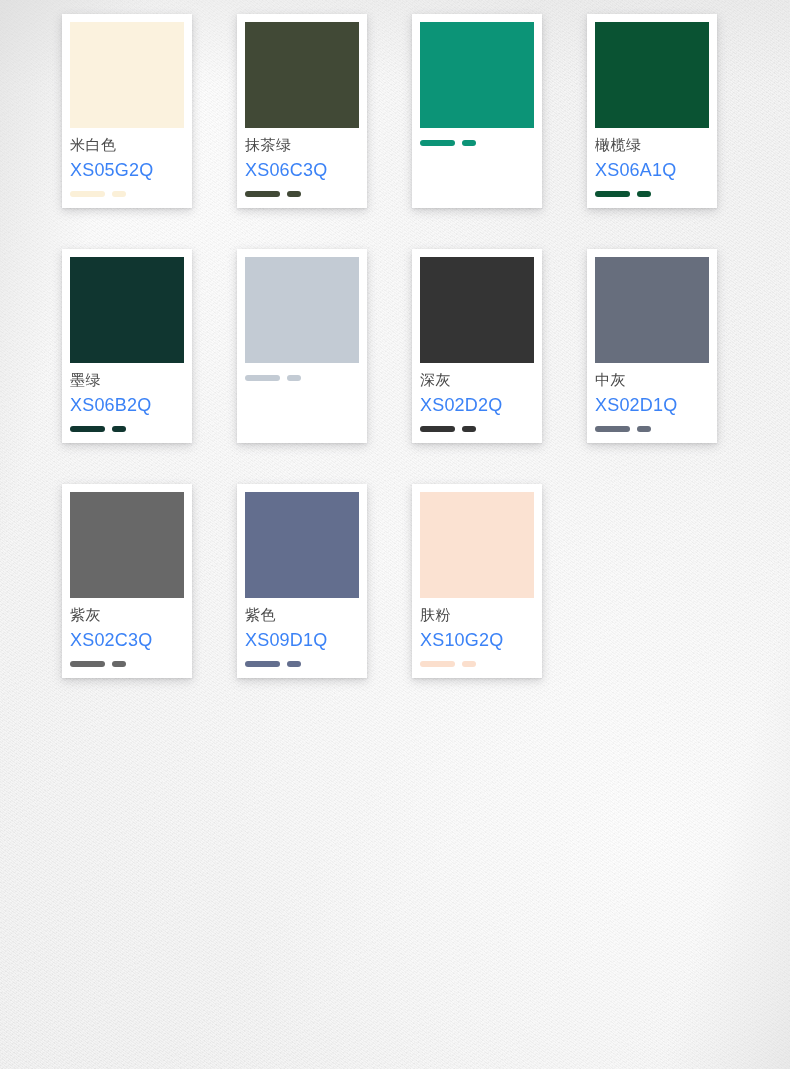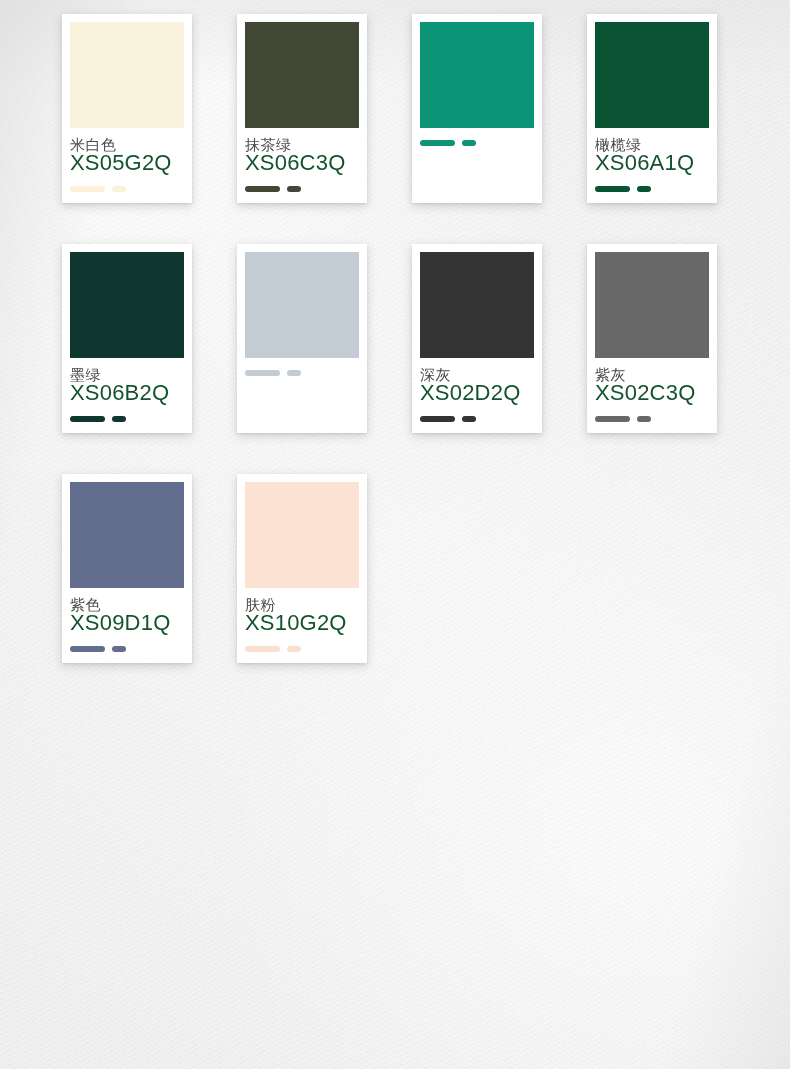--- a/index.html
+++ b/index.html
@@ -97,23 +97,24 @@
 
   .swatch-name {
     font-size: 15px;
     line-height: 1.0;
     color: #4a4a4a;
     letter-spacing: 0.5px;
     white-space: nowrap;
   }
 
   .swatch-code {
-    font-size: 22px;
+    font-size: 18px;
     line-height: 1.0;
-    color: #14532d;
+    color: #3b82f6;
+    margin-top: 9px;
     letter-spacing: 0.2px;
     white-space: nowrap;
   }
 
   .swatch-pills {
     display: flex;
     align-items: center;
     gap: 7px;
     padding: 12px 0 11px 0;
   }
@@ -199,20 +200,31 @@
       <div class="swatch-info">
         <div class="swatch-name">深灰</div>
         <div class="swatch-code">XS02D2Q</div>
       </div>
       <div class="swatch-pills">
         <span class="pill-long" style="background-color: rgb(52, 52, 52);"></span>
         <span class="pill-short" style="background-color: rgb(52, 52, 52);"></span>
       </div>
     </div>
     <div class="swatch-card">
+      <div class="swatch-color" style="background-color: rgb(103, 110, 125);"></div>
+      <div class="swatch-info">
+        <div class="swatch-name">中灰</div>
+        <div class="swatch-code">XS02D1Q</div>
+      </div>
+      <div class="swatch-pills">
+        <span class="pill-long" style="background-color: rgb(103, 110, 125);"></span>
+        <span class="pill-short" style="background-color: rgb(103, 110, 125);"></span>
+      </div>
+    </div>
+    <div class="swatch-card">
       <div class="swatch-color" style="background-color: rgb(104, 104, 104);"></div>
       <div class="swatch-info">
         <div class="swatch-name">紫灰</div>
         <div class="swatch-code">XS02C3Q</div>
       </div>
       <div class="swatch-pills">
         <span class="pill-long" style="background-color: rgb(104, 104, 104);"></span>
         <span class="pill-short" style="background-color: rgb(104, 104, 104);"></span>
       </div>
     </div>

